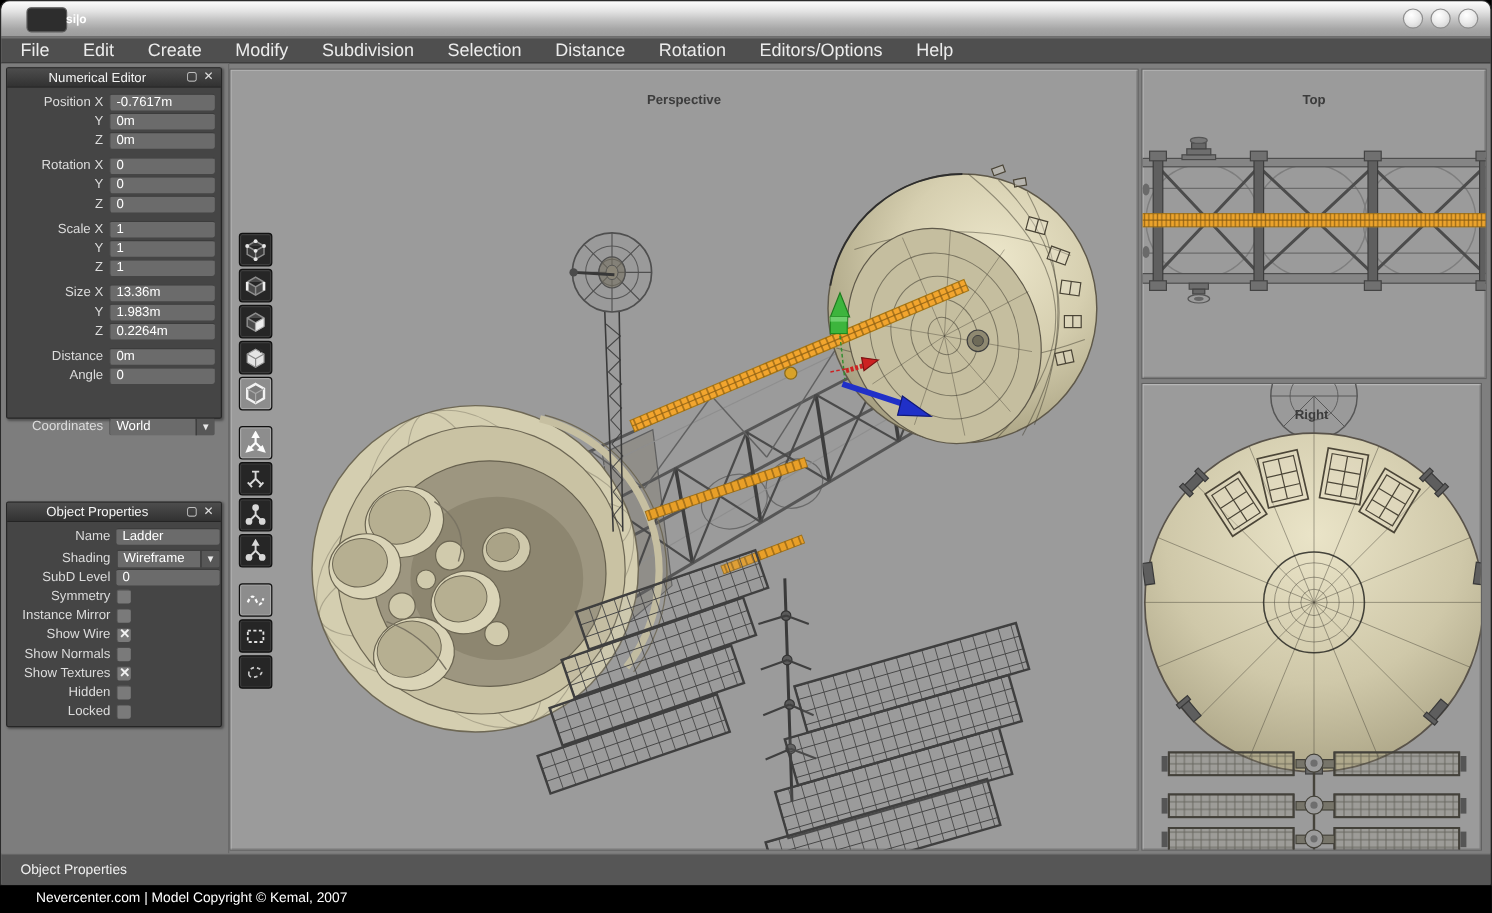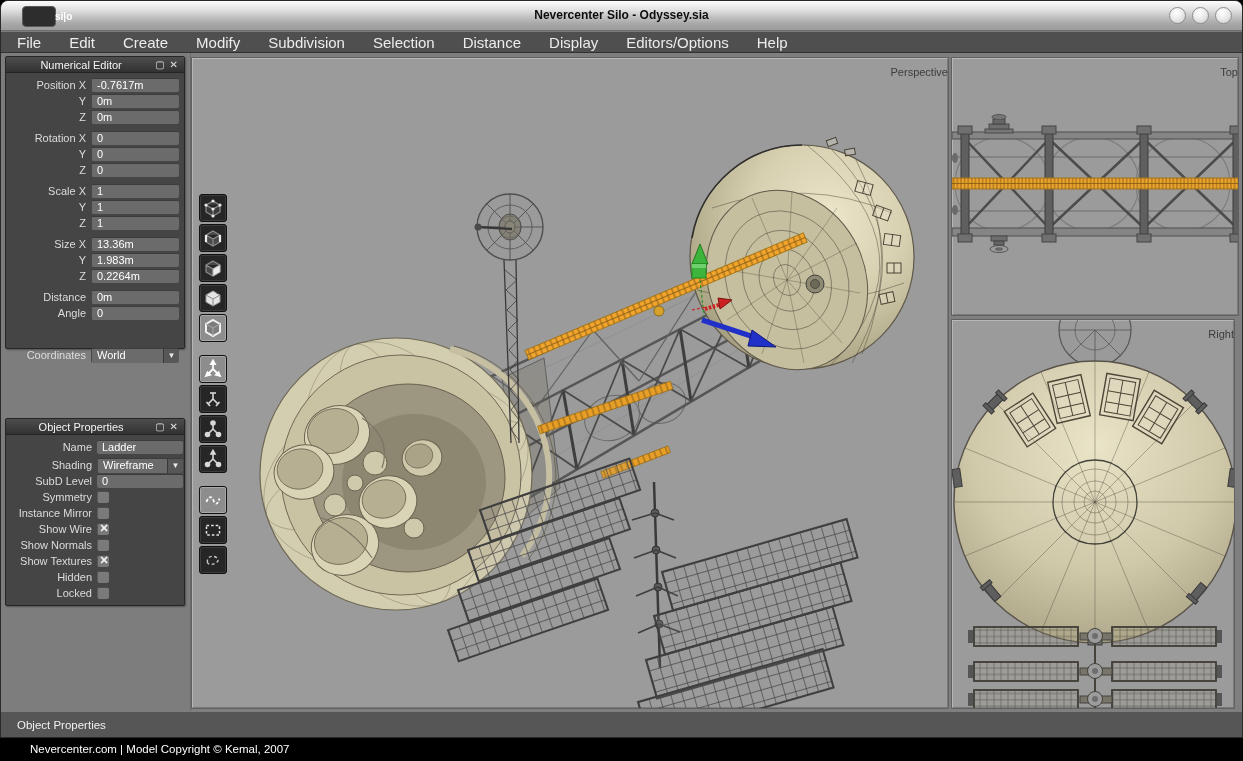--- a/index.html
+++ b/index.html
@@ -62,22 +62,22 @@
     border-top:1px solid #3c3c3c; color:#fff; font-size:11px; line-height:12px; padding-left:5px; }
   .orow .dd { width:86px; }
   .cb { width:12px; height:12px; background:#7a7a7a; border-radius:2px;
     border-top:1px solid #4d4d4d; border-left:1px solid #585858; position:relative; }
   .cb[data-checked="true"]::after { content:"✕"; position:absolute; left:0; top:-2px; width:12px;
     text-align:center; color:#f2f2f2; font-size:11px; font-weight:bold; }
 
   
   .vp { position:absolute; background:#9b9b9b; border:1px solid #616161;
     box-shadow:inset 1px 1px 0 rgba(255,255,255,.28), inset -1px -1px 0 rgba(0,0,0,.22); overflow:hidden; }
-  .vp-label { position:absolute; top:8px; left:0; width:100%; text-align:right;
-    color:#3c3c3c; font-size:11px; z-index:5; }
+  .vp-label { position:absolute; top:20px; left:0; width:100%; text-align:center;
+    color:#3c3c3c; font-size:11px; z-index:5;font-weight:bold; }
   #vp-perspective { left:190px; top:4px; width:758px; height:652px; }
   #vp-top   { left:950px; top:4px;   width:288px; height:259px; }
   #vp-right { left:950px; top:266px; width:284px; height:390px; }
   .vp svg.scene { position:absolute; left:0; top:0; }
 
   
   .tbtn { position:absolute; left:7px; width:28px; height:28px; background:#262626;
     border:1px solid #111; border-radius:3px; box-shadow:inset 0 0 0 1px #3c3c3c;
     display:flex; align-items:center; justify-content:center; z-index:6; }
   .tbtn.active { background:#8d8d8d; box-shadow:inset 0 0 0 1px #a8a8a8; }
@@ -88,37 +88,36 @@
   .footer { position:absolute; left:0; top:738px; width:1243px; height:23px; background:#000;
     color:#fff; font-size:11.5px; line-height:22px; padding-left:30px; }
 </style>
 </head>
 <body>
 
 <div class="window">
 
   <div class="titlebar">
     <div class="app-logo">si|o</div>
-    <div class="title-text">Nevercenter Silo - Odyssey.sia</div>
     <div class="win-controls">
       <span class="win-btn"></span>
       <span class="win-btn"></span>
       <span class="win-btn"></span>
     </div>
   </div>
 
   <div class="menubar">
     <span class="menu-item">File</span>
     <span class="menu-item">Edit</span>
     <span class="menu-item">Create</span>
     <span class="menu-item">Modify</span>
     <span class="menu-item">Subdivision</span>
     <span class="menu-item">Selection</span>
     <span class="menu-item">Distance</span>
-    <span class="menu-item">Display</span>
+    <span class="menu-item">Rotation</span>
     <span class="menu-item">Editors/Options</span>
     <span class="menu-item">Help</span>
   </div>
 
   <div class="main">
     <div class="sidebar"></div>
 
     <div class="panel" style="left:4px; top:3px; width:180px; height:293px;">
       <div class="phead">
         <span class="ptitle">Numerical Editor</span>

